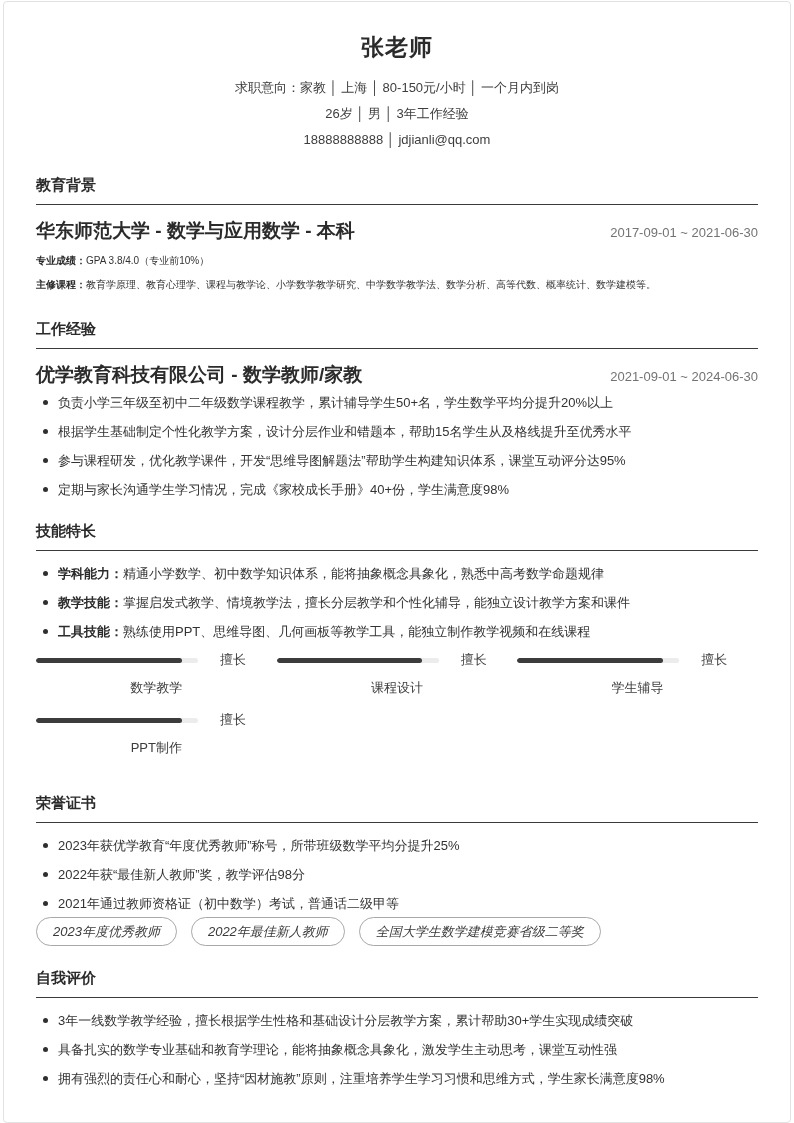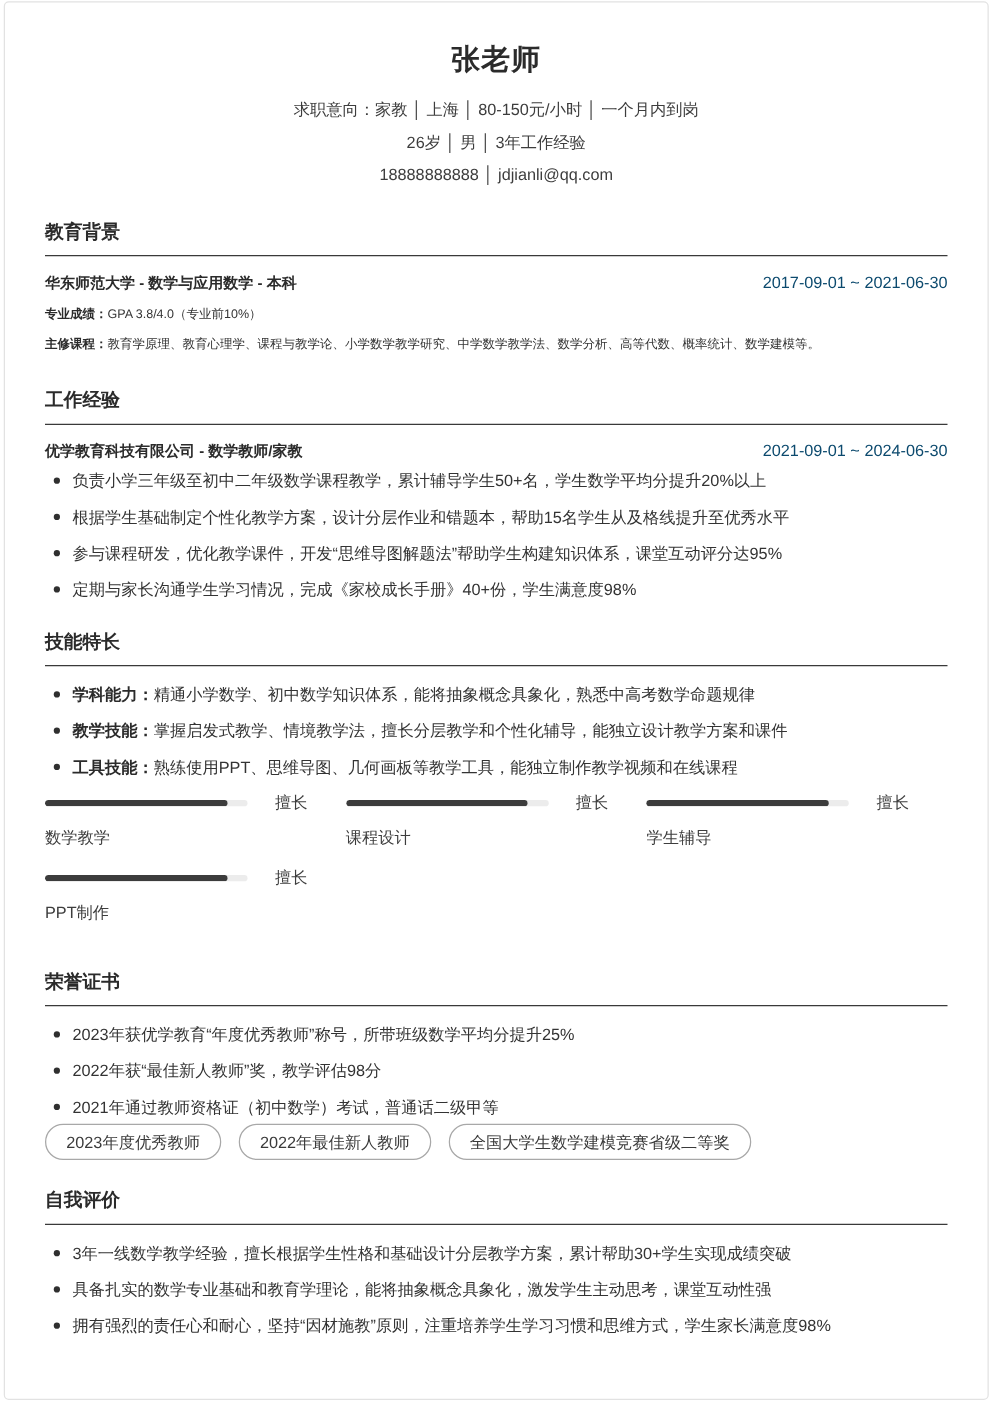--- a/index.html
+++ b/index.html
@@ -54,27 +54,27 @@
     border-bottom: 1px solid var(--rule);
     margin-bottom: 13px;
   }
   .entry-header{
     display:flex;
     justify-content: space-between;
     align-items: baseline;
     margin-bottom: 5px;
   }
   .entry-title{
-    font-size: 12px;
+    font-size: 19px;
     font-weight: 700;
     color: var(--text-strong);
   }
   .entry-date{
     font-size: 13px;
-    color: #0c4a6e;
+    color: #737373;
     white-space: nowrap;
   }
   .info-row{
     font-size: 10px;
     line-height: 24px;
   }
   .info-label{ font-weight: 700; color: var(--text-strong); }
   
   .bullets{ list-style:none; }
   .bullets li{
@@ -123,27 +123,29 @@
     background: var(--bar-fill);
   }
   .bar-tag{
     font-size: 13px;
     margin-left: 22px;
     color: #3d3d3d;
   }
   .bar-name{
     font-size: 13px;
     color: #3d3d3d;
+    text-align: center;
   }
   
   .badges{
     display:flex;
     flex-wrap:wrap;
     gap: 14px;
     margin-top: 0;
+    font-style: italic;
   }
   .badge{
     display:inline-block;
     font-size: 13px;
     color:#3a3a3a;
     border: 1px solid var(--badge-border);
     border-radius: 16px;
     padding: 6px 16px;
     background:#fff;
     line-height: 15px;

